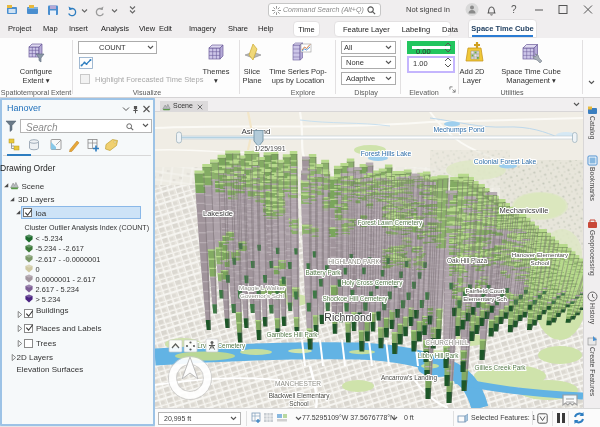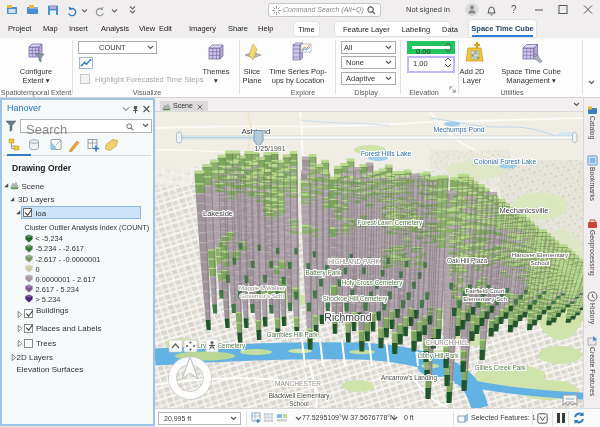--- a/index.html
+++ b/index.html
@@ -184,21 +184,21 @@
     <svg class="abs" style="left:122px;top:105px" width="28" height="9" viewBox="0 0 28 9">
  <path d="M1 2.5 l3 3 3 -3" stroke="#555" stroke-width="1" fill="none"></path>
  <path d="M13.5 1 v4.5 m-2.2 0 h4.4 m-2.2 0 v2.8" stroke="#555" stroke-width="1" fill="none"></path>
       <rect x="11.9" y="1" width="3.2" height="3.2" fill="#555"></rect>
  <path d="M21.5 1 l6 6 m0 -6 l-6 6" stroke="#555" stroke-width="1.1" fill="none"></path>
 </svg>
     <svg class="abs" style="left:5px;top:120px" width="12" height="12" viewBox="0 0 12 12">
       <path d="M1 1 h10 l-4 4.5 v4.5 l-2 1.5 v-6 z" fill="#6a7a88" stroke="#4a5a68" stroke-width="0.5"></path>
     </svg>
     <div class="abs" style="left:20px;top:119px;width:132px;height:14px;background:#fff;border:1px solid #b5b5b5">
- <span class="abs" style="left:5px;top:2px;color:#8a8a8a;font-size:13px">Search</span>
+ <span class="abs" style="left:5px;top:2px;color:#8a8a8a;font-style:italic;font-size:10px">Search</span>
  <svg class="abs" style="right:17px;top:3px" width="8" height="8" viewBox="0 0 10 10">
         <circle cx="4" cy="4" r="3" fill="none" stroke="#666" stroke-width="1.2"></circle>
         <path d="M6.2 6.2 L9 9" stroke="#666" stroke-width="1.3"></path>
       </svg>
 </div>
     <svg class="abs" style="left:142px;top:123px" width="7" height="5" viewBox="0 0 7 5">
       <path d="M1 1 l2.5 2.5 L6 1" stroke="#555" stroke-width="1.1" fill="none"></path>
     </svg>
     <svg class="abs" style="left:8px;top:138px" width="112" height="14" viewBox="0 0 112 14">
  <g>
@@ -223,21 +223,21 @@
         <path d="M80 5 h9 M84.5 1.5 v9" stroke="#888" stroke-width="0.7"></path>
         <path d="M88 7.5 v6 m-3 -3 h6" stroke="#2d7dc0" stroke-width="1.6"></path>
       </g>
  <g>
         <path d="M98 6.5 l6.5 -5 5 1 -1 5 -6.5 5 -4.5 -1.5z" fill="#f0d070" stroke="#c0a030" stroke-width="0.7"></path>
         <circle cx="107" cy="4" r="1" fill="#fff" stroke="#c0a030" stroke-width="0.5"></circle>
       </g>
 </svg>
     <div class="abs" style="left:3px;top:155px;width:148px;height:1px;background:#d8d8d8"></div>
     <div class="abs" style="left:7px;top:154px;width:24px;height:2px;background:#2d7dc0"></div>
-    <div class="abs" style="left:12px;top:163px;font-size:8.5px;font-weight:bold;color:#222">Drawing Order</div>
+    <div class="abs" style="left:0;top:163px;font-size:8.5px;font-weight:normal;color:#222">Drawing Order</div>
     <svg class="abs" style="left:2.5px;top:182px" width="6" height="6" viewBox="0 0 8 8">
       <path d="M7 1.5 v5.5 h-5.5 z" fill="#4a4a4a"></path>
     </svg>
     <svg class="abs" style="left:9.5px;top:180.5px" width="9" height="9" viewBox="0 0 13 12">
       <path d="M1 9 l3.5 -6.5 2 3.5 2 -4.5 3.5 7.5z" fill="#b8bcc0" stroke="#888" stroke-width="0.8"></path>
       <path d="M1 9 h11 l-1 2.5 h-9z" fill="#5a9a4a"></path>
     </svg>
     <div class="abs" style="left:21.5px;top:181.5px;font-size:8px;color:#333">Scene</div>
     <svg class="abs" style="left:9px;top:195.5px" width="6" height="6" viewBox="0 0 8 8">
       <path d="M7 1.5 v5.5 h-5.5 z" fill="#4a4a4a"></path>

